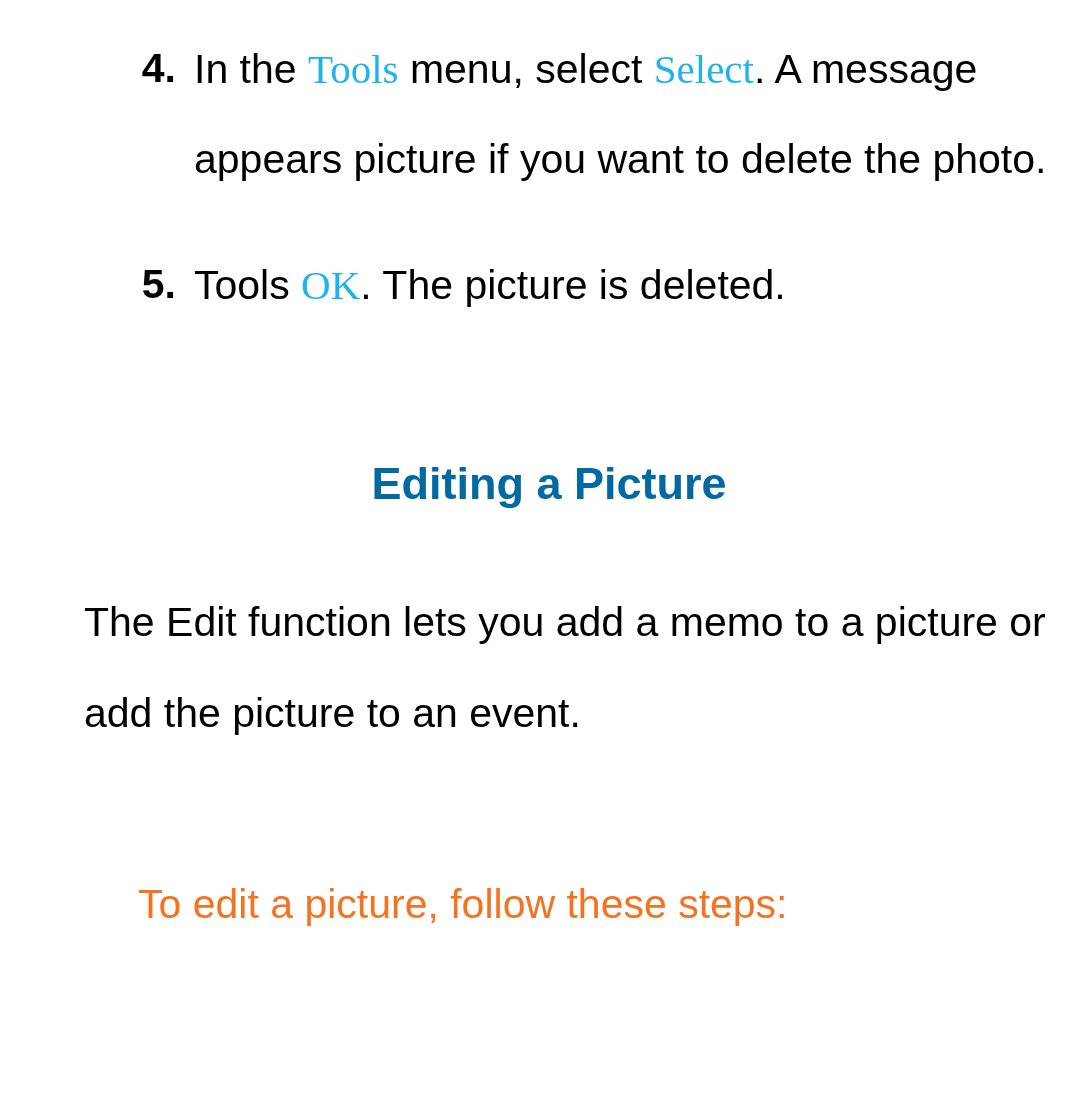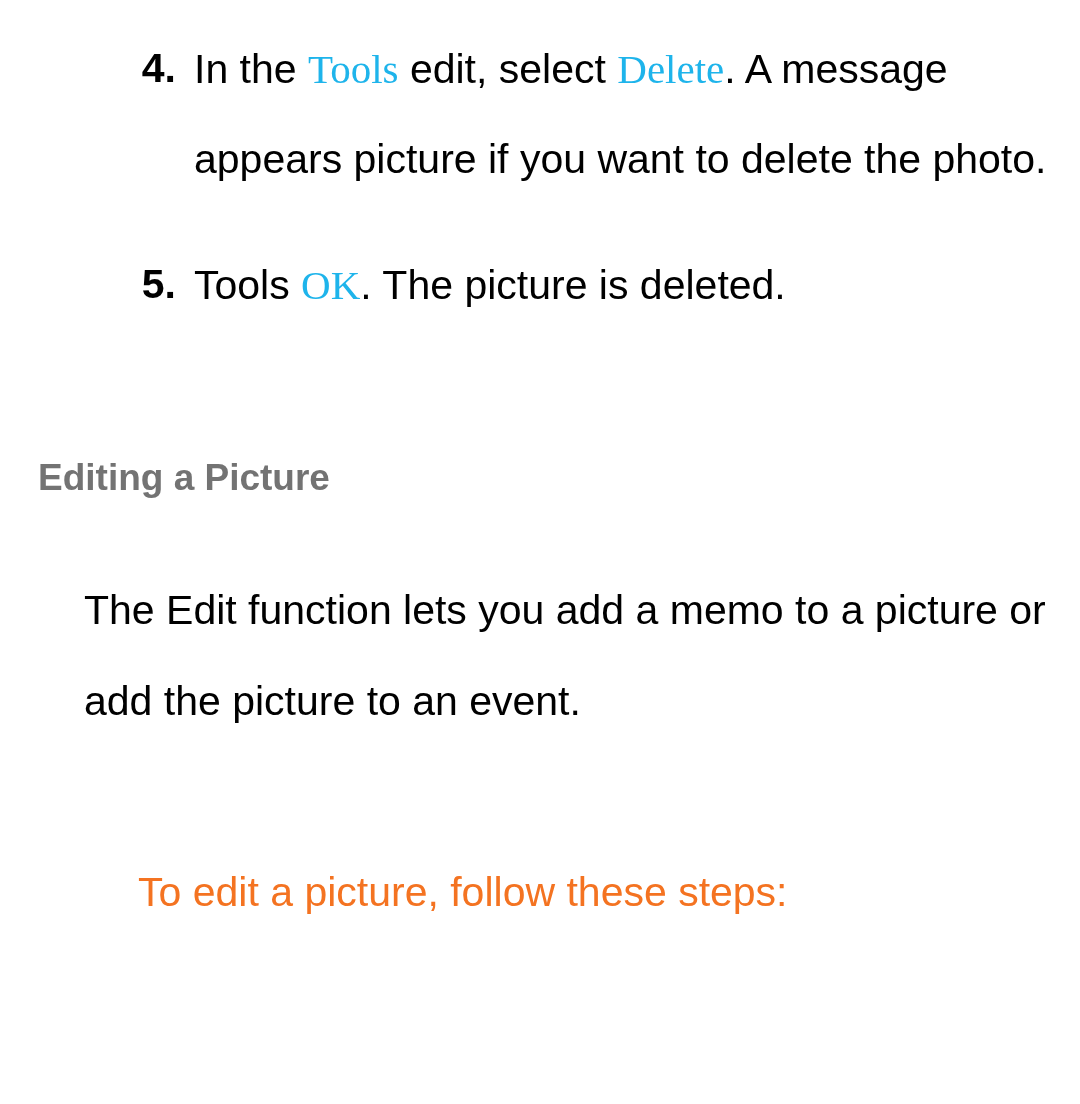--- a/index.html
+++ b/index.html
@@ -33,45 +33,46 @@
       flex: 1;
       padding-left: 18px;
       line-height: 2.2;
       margin-top: -0.35em;
     }
     .ui-ref {
       color: #1EB4EB;
       font-family: Liberation Serif, serif;
     }
     .section-heading {
-      color: #737373;
-      font-size: 37px;
+      color: #0369a1;
+      font-size: 45px;
       margin-top: 120px;
       margin-bottom: 60px;
       padding-left: 18px;
+      text-align: center;
     }
     .body-para {
       margin-left: 64px;
       line-height: 2.2;
       margin-bottom: 90px;
     }
     .sub-heading {
       color: #F47321;
       margin-left: 118px;
       line-height: 1.5;
       padding-top: 26px;
     }
   </style>
 </head>
 <body>
 
 <div class="step-item">
   <div class="step-number">4.</div>
   <div class="step-content">
-    <span>In the </span><span class="ui-ref">Tools</span><span> edit, select </span><span class="ui-ref">Delete</span><span>. A message appears picture if you want to delete the photo.</span>
+    <span>In the </span><span class="ui-ref">Tools</span><span> menu, select </span><span class="ui-ref">Select</span><span>. A message appears picture if you want to delete the photo.</span>
   </div>
 </div>
 
 <div class="step-item">
   <div class="step-number">5.</div>
   <div class="step-content">
     <span>Tools </span><span class="ui-ref">OK</span><span>. The picture is deleted.</span>
   </div>
 </div>
 

